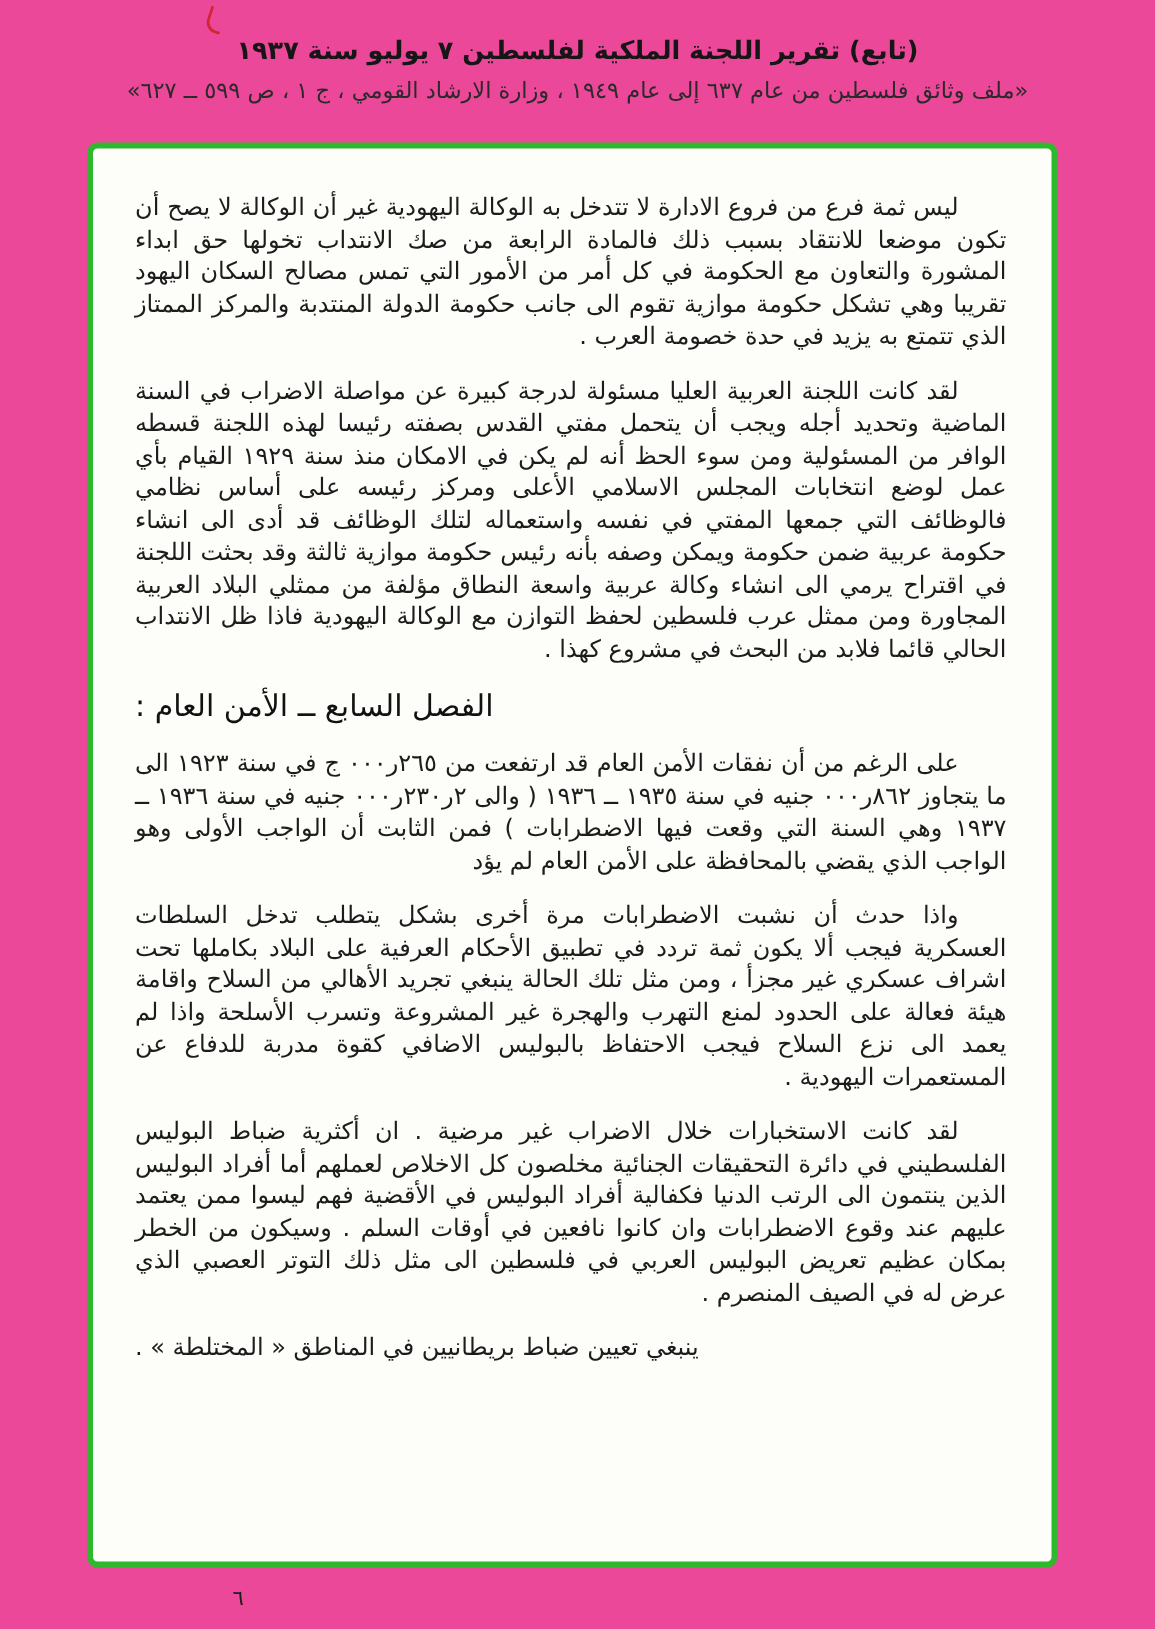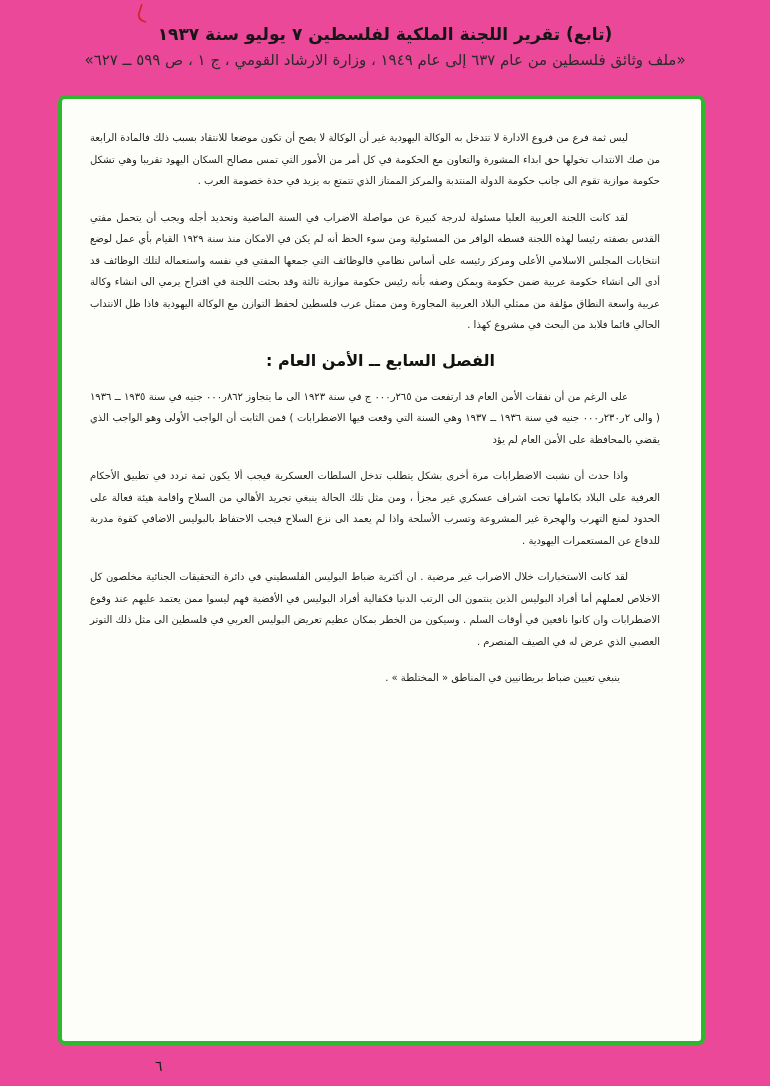--- a/index.html
+++ b/index.html
@@ -53,36 +53,36 @@
     left: 58px;
     bottom: 41px;
     border: 4px solid #2eb82e;
     border-radius: 7px;
     box-sizing: border-box;
     padding: 28px 30px 16px 28px;
     background: #fdfdfa;
     overflow: hidden;
   }
   .body-text p {
-    margin: 0 11px 15px 0;
-    font-size: 10px;
+    margin: 0 0 15px 0;
+    font-size: 16px;
     line-height: 21.5px;
     text-align: justify;
     text-indent: 32px;
     color: #1c1c1c;
   }
   .body-text p.short-line {
     text-indent: 40px;
-    text-align: right;
+    text-align: left;
   }
   .section-heading {
     margin: 6px 0 16px 0;
-    font-size: 16px;
-    font-weight: bold;
-    text-align: center;
+    font-size: 20px;
+    font-weight: normal;
+    text-align: left;
     color: #111111;
   }
   .page-number {
     position: absolute;
     bottom: 12px;
     left: 155px;
     font-size: 14px;
     color: #1c1c1c;
   }
 </style>

